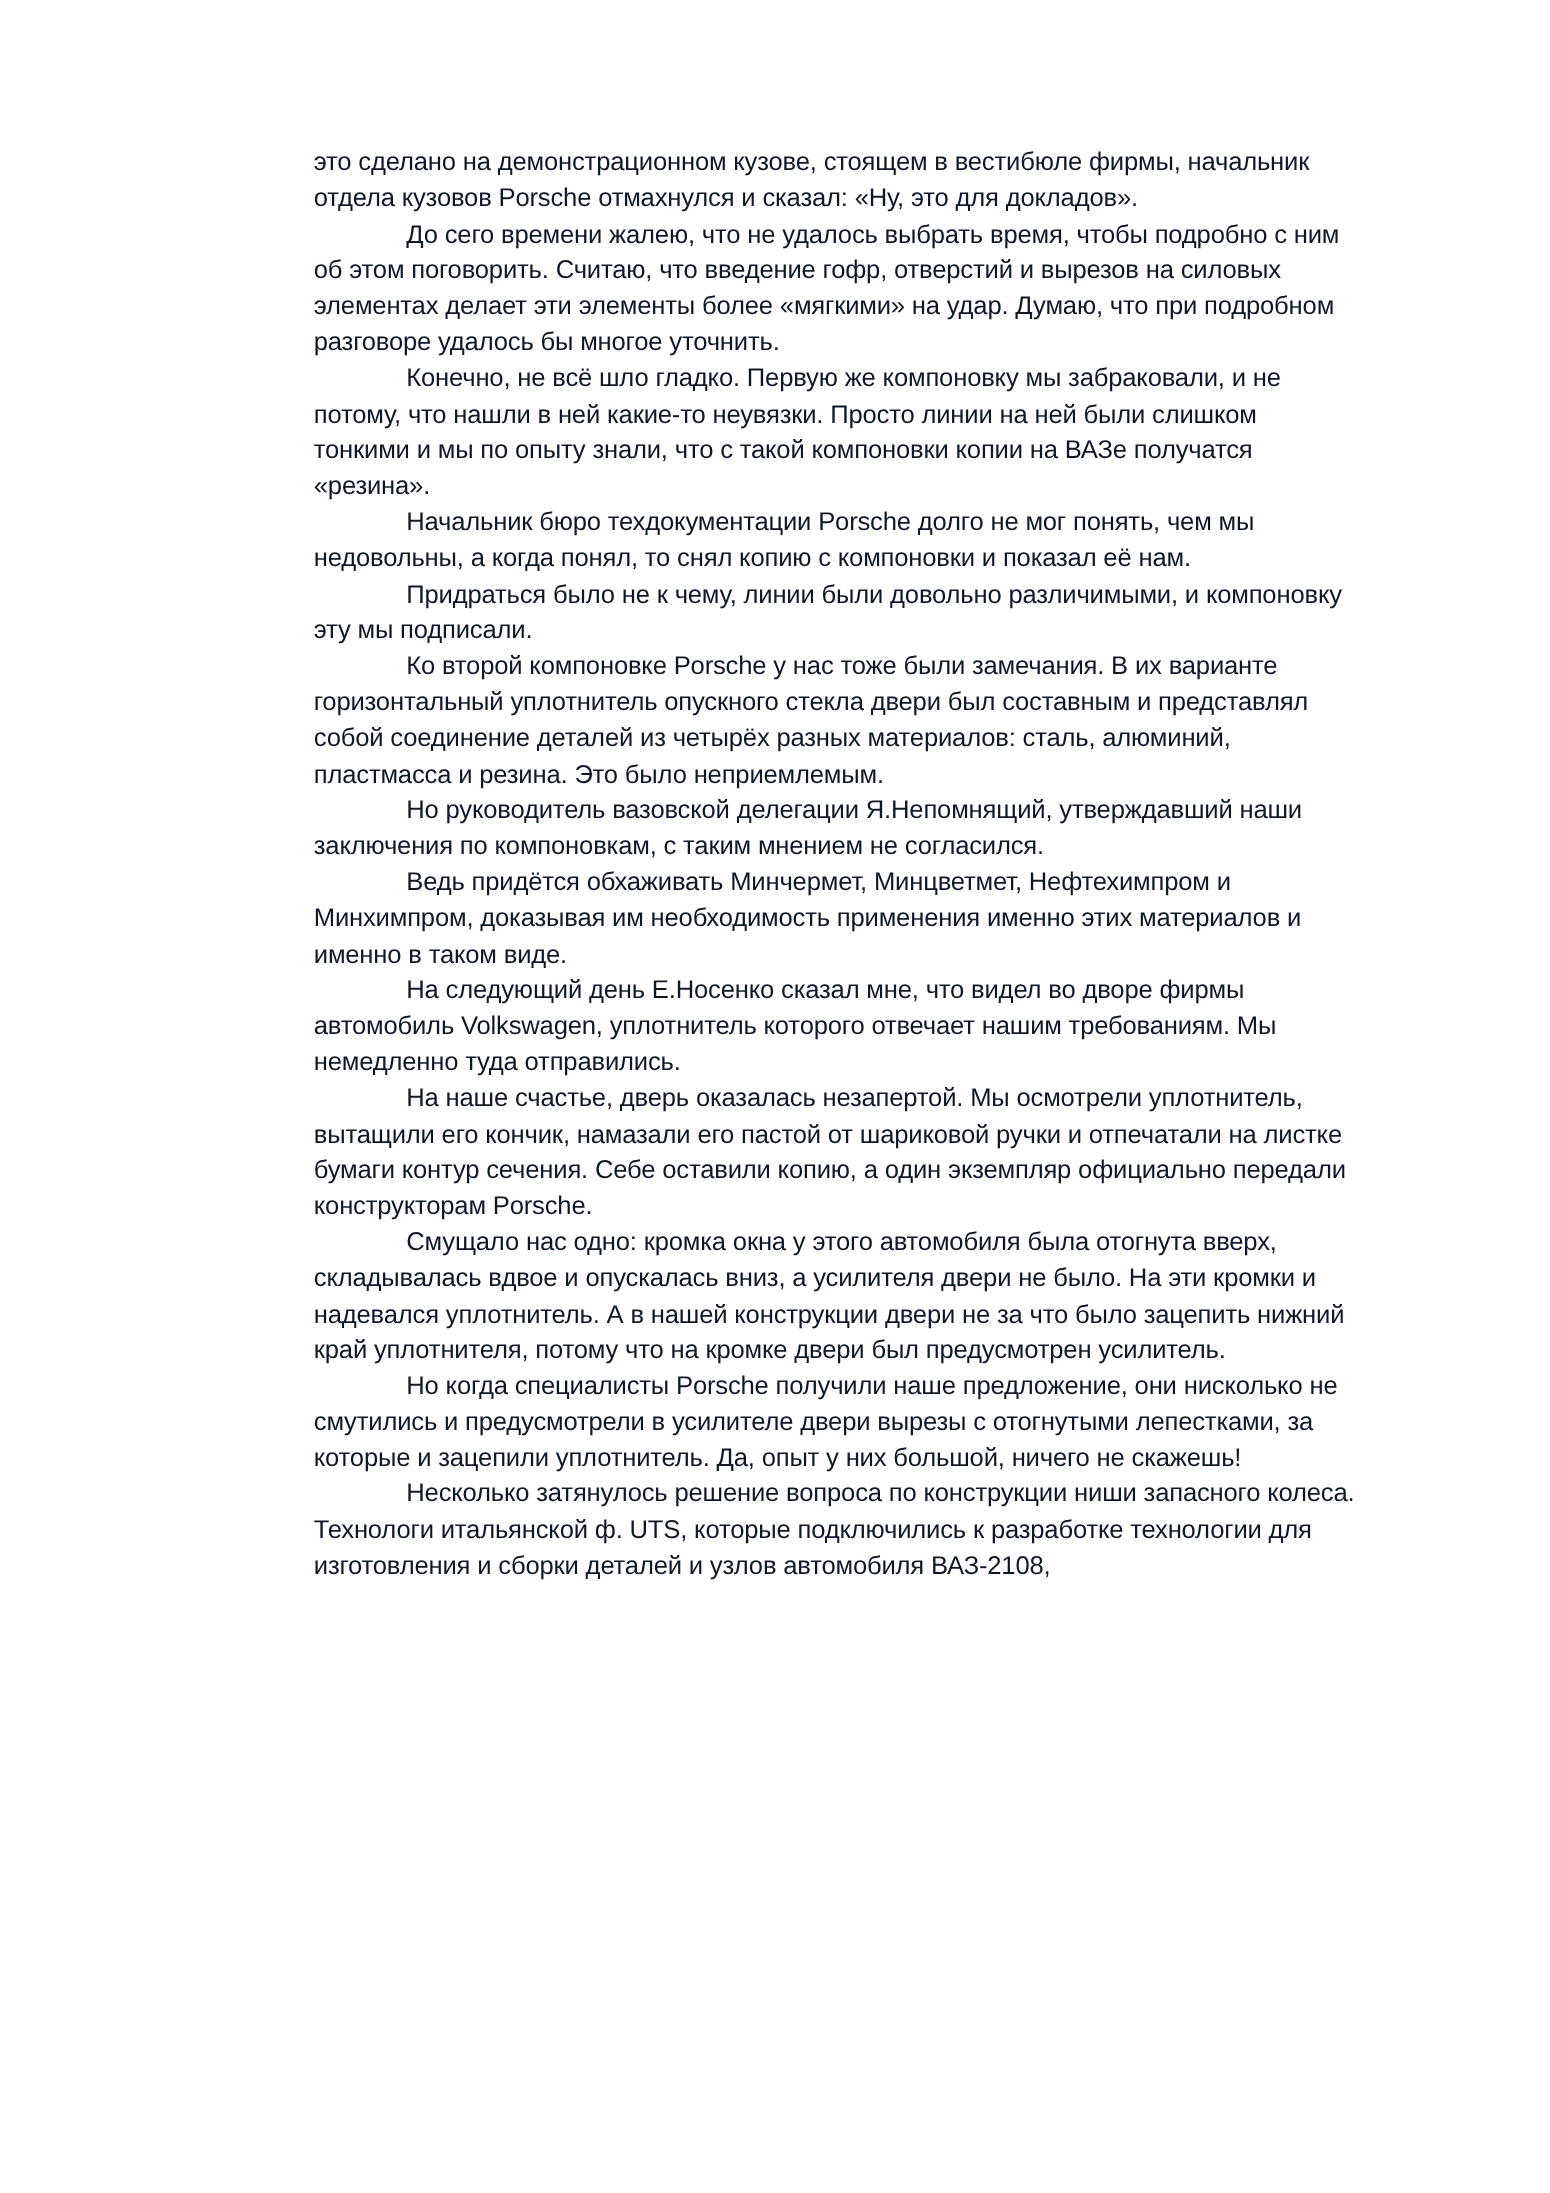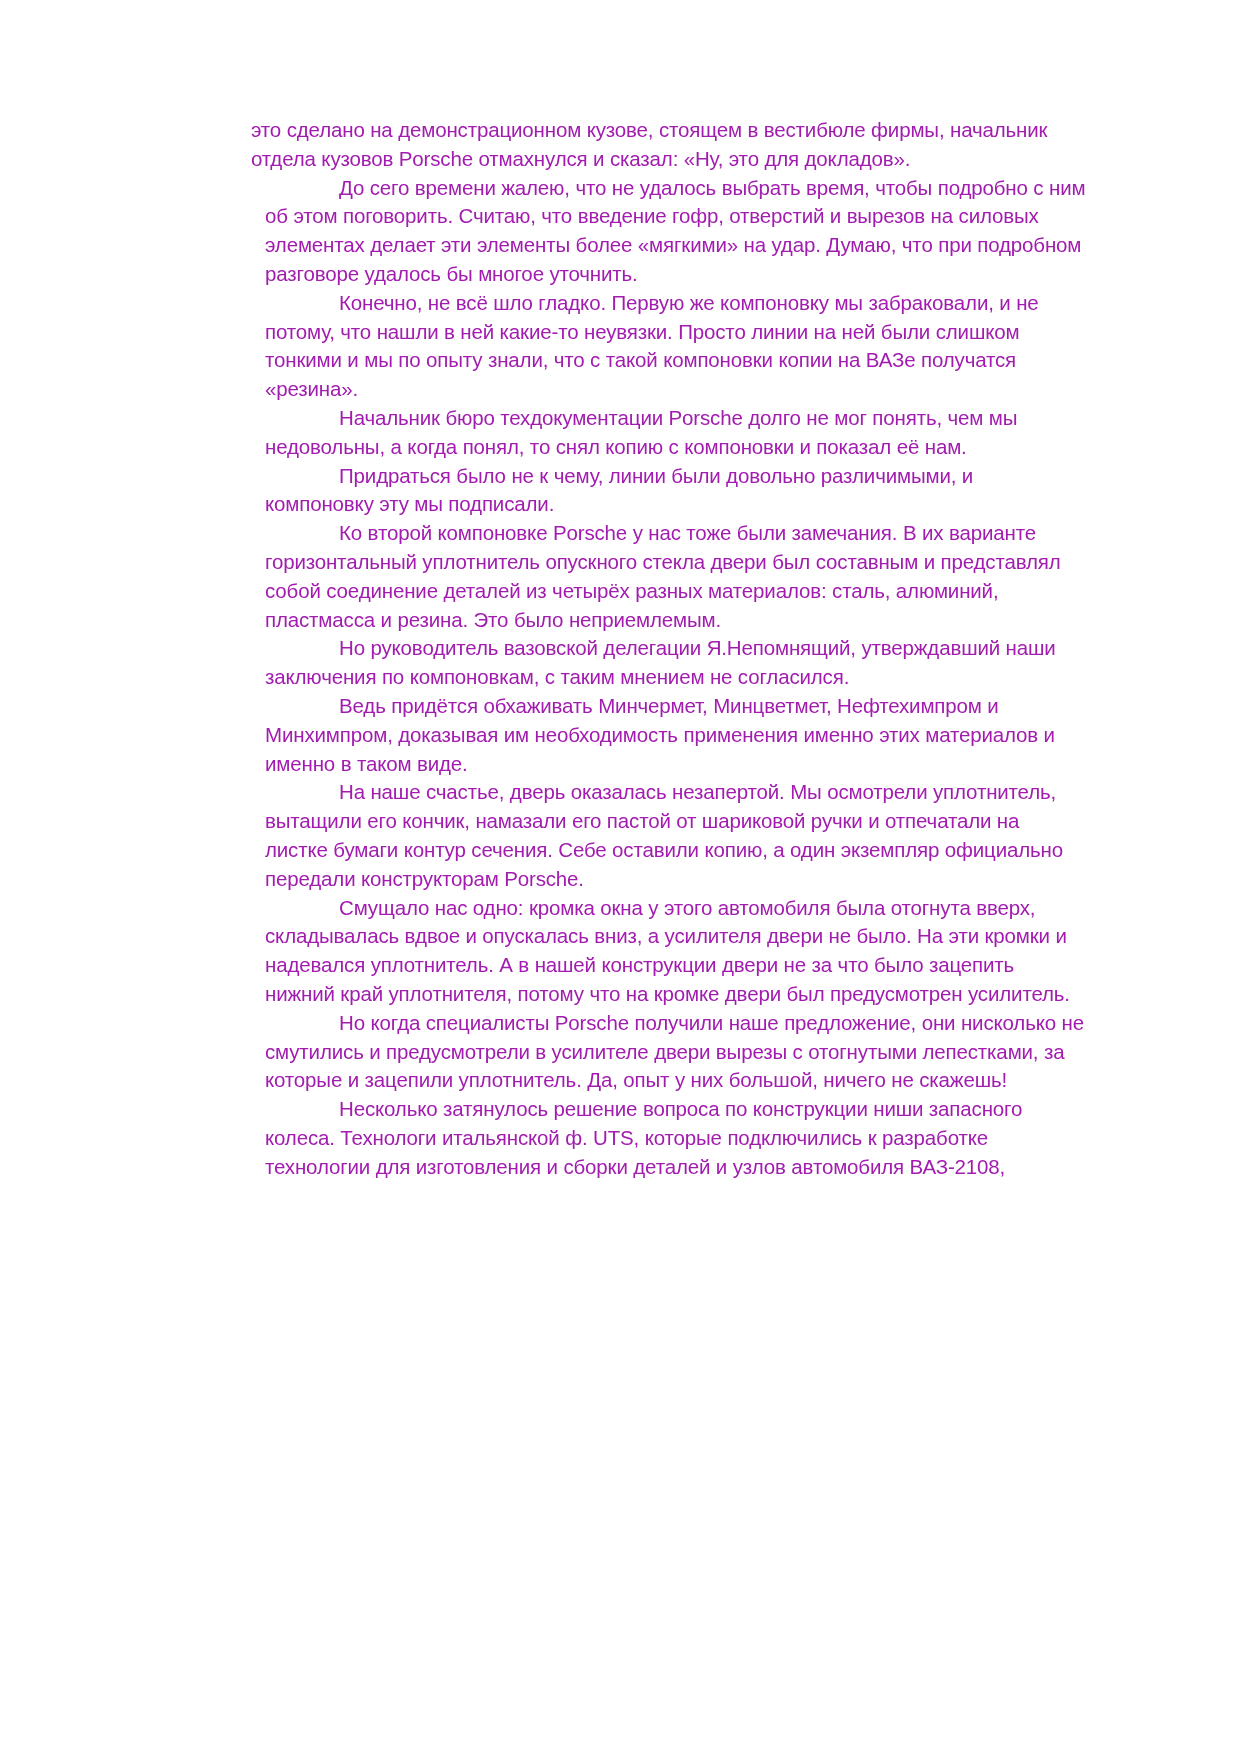--- a/index.html
+++ b/index.html
@@ -5,35 +5,36 @@
   html, body { margin: 0; padding: 0; background: #ffffff; }
   body { width: 1240px; height: 1754px; position: relative; overflow: hidden; }
   .page {
     position: absolute;
     left: 251px;
     top: 116px;
     width: 835px;
     font-family: "Liberation Sans", "DejaVu Sans", sans-serif;
     font-size: 20.5px;
     line-height: 28.8px;
-    color: #a21caf;
+    color: #0f172a;
     letter-spacing: -0.15px;
   }
   .page p { margin: 0; }
-  .page p.indent { text-indent: 74px; margin-left: 14px; }
+  .page p.indent { text-indent: 74px; }
 </style>
 </head>
 <body>
 
 <div class="page">
   <p class="">это сделано на демонстрационном кузове, стоящем в вестибюле фирмы, начальник отдела кузовов Porsche отмахнулся и сказал: «Ну, это для докладов».</p>
   <p class="indent">До сего времени жалею, что не удалось выбрать время, чтобы подробно с ним об этом поговорить. Считаю, что введение гофр, отверстий и вырезов на силовых элементах делает эти элементы более «мягкими» на удар. Думаю, что при подробном разговоре удалось бы многое уточнить.</p>
   <p class="indent">Конечно, не всё шло гладко. Первую же компоновку мы забраковали, и не потому, что нашли в ней какие-то неувязки. Просто линии на ней были слишком тонкими и мы по опыту знали, что с такой компоновки копии на ВАЗе получатся «резина».</p>
   <p class="indent">Начальник бюро техдокументации Porsche долго не мог понять, чем мы недовольны, а когда понял, то снял копию с компоновки и показал её нам.</p>
   <p class="indent">Придраться было не к чему, линии были довольно различимыми, и компоновку эту мы подписали.</p>
   <p class="indent">Ко второй компоновке Porsche у нас тоже были замечания. В их варианте горизонтальный уплотнитель опускного стекла двери был составным и представлял собой соединение деталей из четырёх разных материалов: сталь, алюминий, пластмасса и резина. Это было неприемлемым.</p>
   <p class="indent">Но руководитель вазовской делегации Я.Непомнящий, утверждавший наши заключения по компоновкам, с таким мнением не согласился.</p>
   <p class="indent">Ведь придётся обхаживать Минчермет, Минцветмет, Нефтехимпром и Минхимпром, доказывая им необходимость применения именно этих материалов и именно в таком виде.</p>
+  <p class="indent">На следующий день Е.Носенко сказал мне, что видел во дворе фирмы автомобиль Volkswagen, уплотнитель которого отвечает нашим требованиям. Мы немедленно туда отправились.</p>
   <p class="indent">На наше счастье, дверь оказалась незапертой. Мы осмотрели уплотнитель, вытащили его кончик, намазали его пастой от шариковой ручки и отпечатали на листке бумаги контур сечения. Себе оставили копию, а один экземпляр официально передали конструкторам Porsche.</p>
   <p class="indent">Смущало нас одно: кромка окна у этого автомобиля была отогнута вверх, складывалась вдвое и опускалась вниз, а усилителя двери не было. На эти кромки и надевался уплотнитель. А в нашей конструкции двери не за что было зацепить нижний край уплотнителя, потому что на кромке двери был предусмотрен усилитель.</p>
   <p class="indent">Но когда специалисты Porsche получили наше предложение, они нисколько не смутились и предусмотрели в усилителе двери вырезы с отогнутыми лепестками, за которые и зацепили уплотнитель. Да, опыт у них большой, ничего не скажешь!</p>
   <p class="indent">Несколько затянулось решение вопроса по конструкции ниши запасного колеса. Технологи итальянской ф. UTS, которые подключились к разработке технологии для изготовления и сборки деталей и узлов автомобиля ВАЗ-2108,</p>
 </div>
 
 </body></html>

